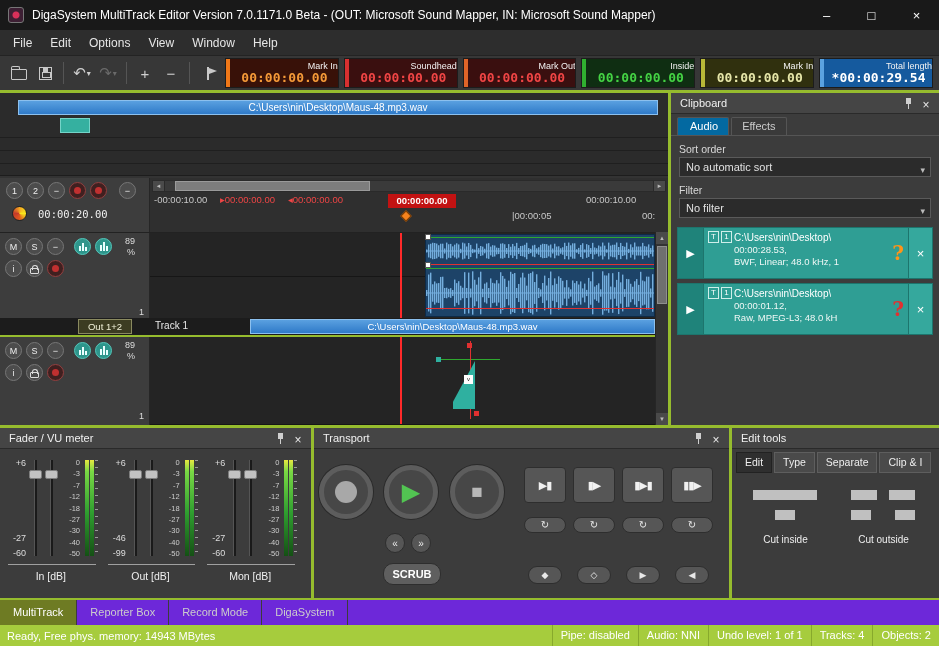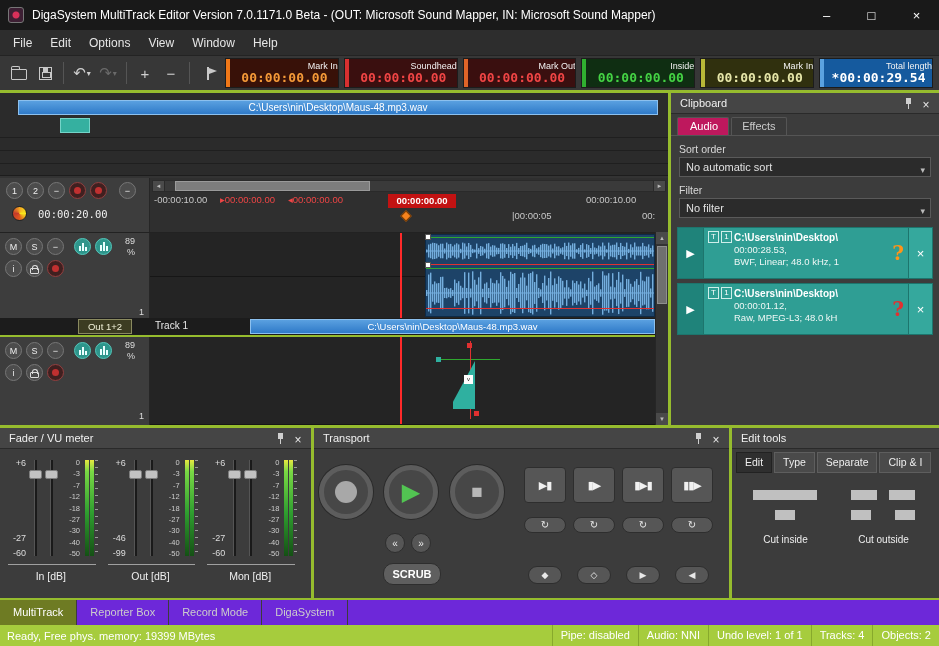--- a/index.html
+++ b/index.html
@@ -102,30 +102,30 @@
 
   
   .clipboard { position:absolute; left:671px; top:0; width:268px; height:332px; background:#3c3c3c; }
   .panel-header { position:relative; height:21px; background:#454545; border-bottom:1px solid #2a2a2a; color:#f0f0f0; font-size:11px; line-height:20px; padding-left:9px; }
   .pin-icon { position:absolute; width:9px; height:11px; top:5px; }
   .pin-icon::before { content:""; position:absolute; top:0; left:2px; width:5px; height:6px; background:#cfcfcf; }
   .pin-icon::after { content:""; position:absolute; top:6px; left:4px; width:1px; height:5px; background:#cfcfcf; }
   .hdr-close { position:absolute; top:2px; width:14px; height:16px; color:#e8e8e8; font-size:12px; text-align:center; }
   .cb-tabs { display:flex; height:22px; border-bottom:1px solid #555; padding:3px 0 0 6px; gap:2px; }
   .cb-tab { padding:2px 10px; font-size:11px; color:#ccc; background:#3a3a3a; border:1px solid #555; border-bottom:none; border-radius:2px 2px 0 0; }
-  .cb-tab.sel { background:#be185d; color:#fff;padding-left:12px; }
+  .cb-tab.sel { background:#0369a1; color:#fff;padding-left:12px; }
   .cb-label { margin:7px 8px 2px; font-size:10.5px; color:#d8d8d8; }
   .dropdown { position:relative; margin:0 8px; height:20px; background:#2b2b2b; border:1px solid #5a5a5a; color:#e0e0e0; font-size:11px; line-height:18px; padding:0 18px 0 6px; }
   .dd-caret { position:absolute; right:5px; top:3px; font-size:9px; color:#bbb; }
   .cb-item { display:flex; margin:0 6px 4px; height:52px; background:#2f9e94; border:1px solid #1d756d; }
   .ci-play { width:26px; background:#1f837a; display:flex; align-items:center; justify-content:center; color:#fff; font-size:11px; border-right:1px solid #1d756d; }
   .ci-main { flex:1; padding:3px 2px 0 4px; overflow:hidden; color:#eef7f5; }
   .ci-row1 { display:flex; align-items:center; gap:2px; }
   .ci-tag { min-width:11px; height:12px; border:1px solid #cfeeea; font-size:8px; line-height:10px; text-align:center; color:#fff; padding:0 1px; }
-  .ci-path { font-size:10px; font-weight:bold; color:#fff; white-space:nowrap; overflow:hidden; }
+  .ci-path { font-size:10px; font-weight:normal; color:#fff; white-space:nowrap; overflow:hidden; }
   .ci-line { font-size:9.5px; margin:1px 0 0 26px; white-space:nowrap; overflow:hidden; }
   .ci-flag { width:20px; display:flex; align-items:center; justify-content:center; font-size:20px; font-weight:bold; font-family:"DejaVu Serif",serif; }
   .ci-close { width:24px; background:#35a89d; border-left:1px solid #1d756d; display:flex; align-items:center; justify-content:center; color:#fff; font-size:13px; }
 
   
   .bottom { position:absolute; left:0; top:428px; width:939px; height:170px; }
   .fader-panel { position:absolute; left:0; top:0; width:311px; height:100%; background:#3c3c3c; }
   .fgroups { position:absolute; left:0; top:24px; right:0; bottom:0; display:flex; padding:0 6px; }
   .fgroup { position:relative; width:100px; height:140px; }
   .fg-top { position:absolute; left:0; top:6px; width:20px; text-align:right; font-size:9px; color:#ddd; }
@@ -868,20 +868,20 @@
   <div class="lime-h" style="top:598px;height:2px;"></div>
 
   <div class="tabbar">
     <span class="btab sel">MultiTrack</span>
     <span class="btab">Reporter Box</span>
     <span class="btab">Record Mode</span>
     <span class="btab">DigaSystem</span>
   </div>
 
   <div class="statusbar">
-    <span class="sb-left">Ready, Free phys. memory: 19399 MBytes</span>
+    <span class="sb-left">Ready, Free phys. memory: 14943 MBytes</span>
     <span class="sb-cell">Pipe: disabled</span>
     <span class="sb-cell">Audio: NNI</span>
     <span class="sb-cell">Undo level: 1 of 1</span>
     <span class="sb-cell">Tracks: 4</span>
     <span class="sb-cell">Objects: 2</span>
   </div>
 </div>
 
 </body></html>

